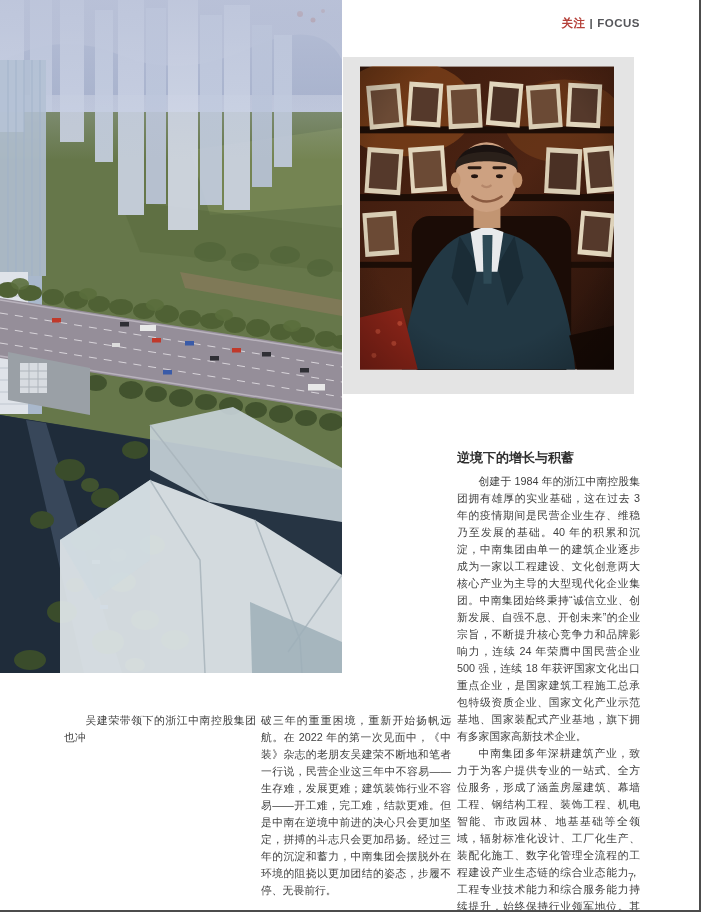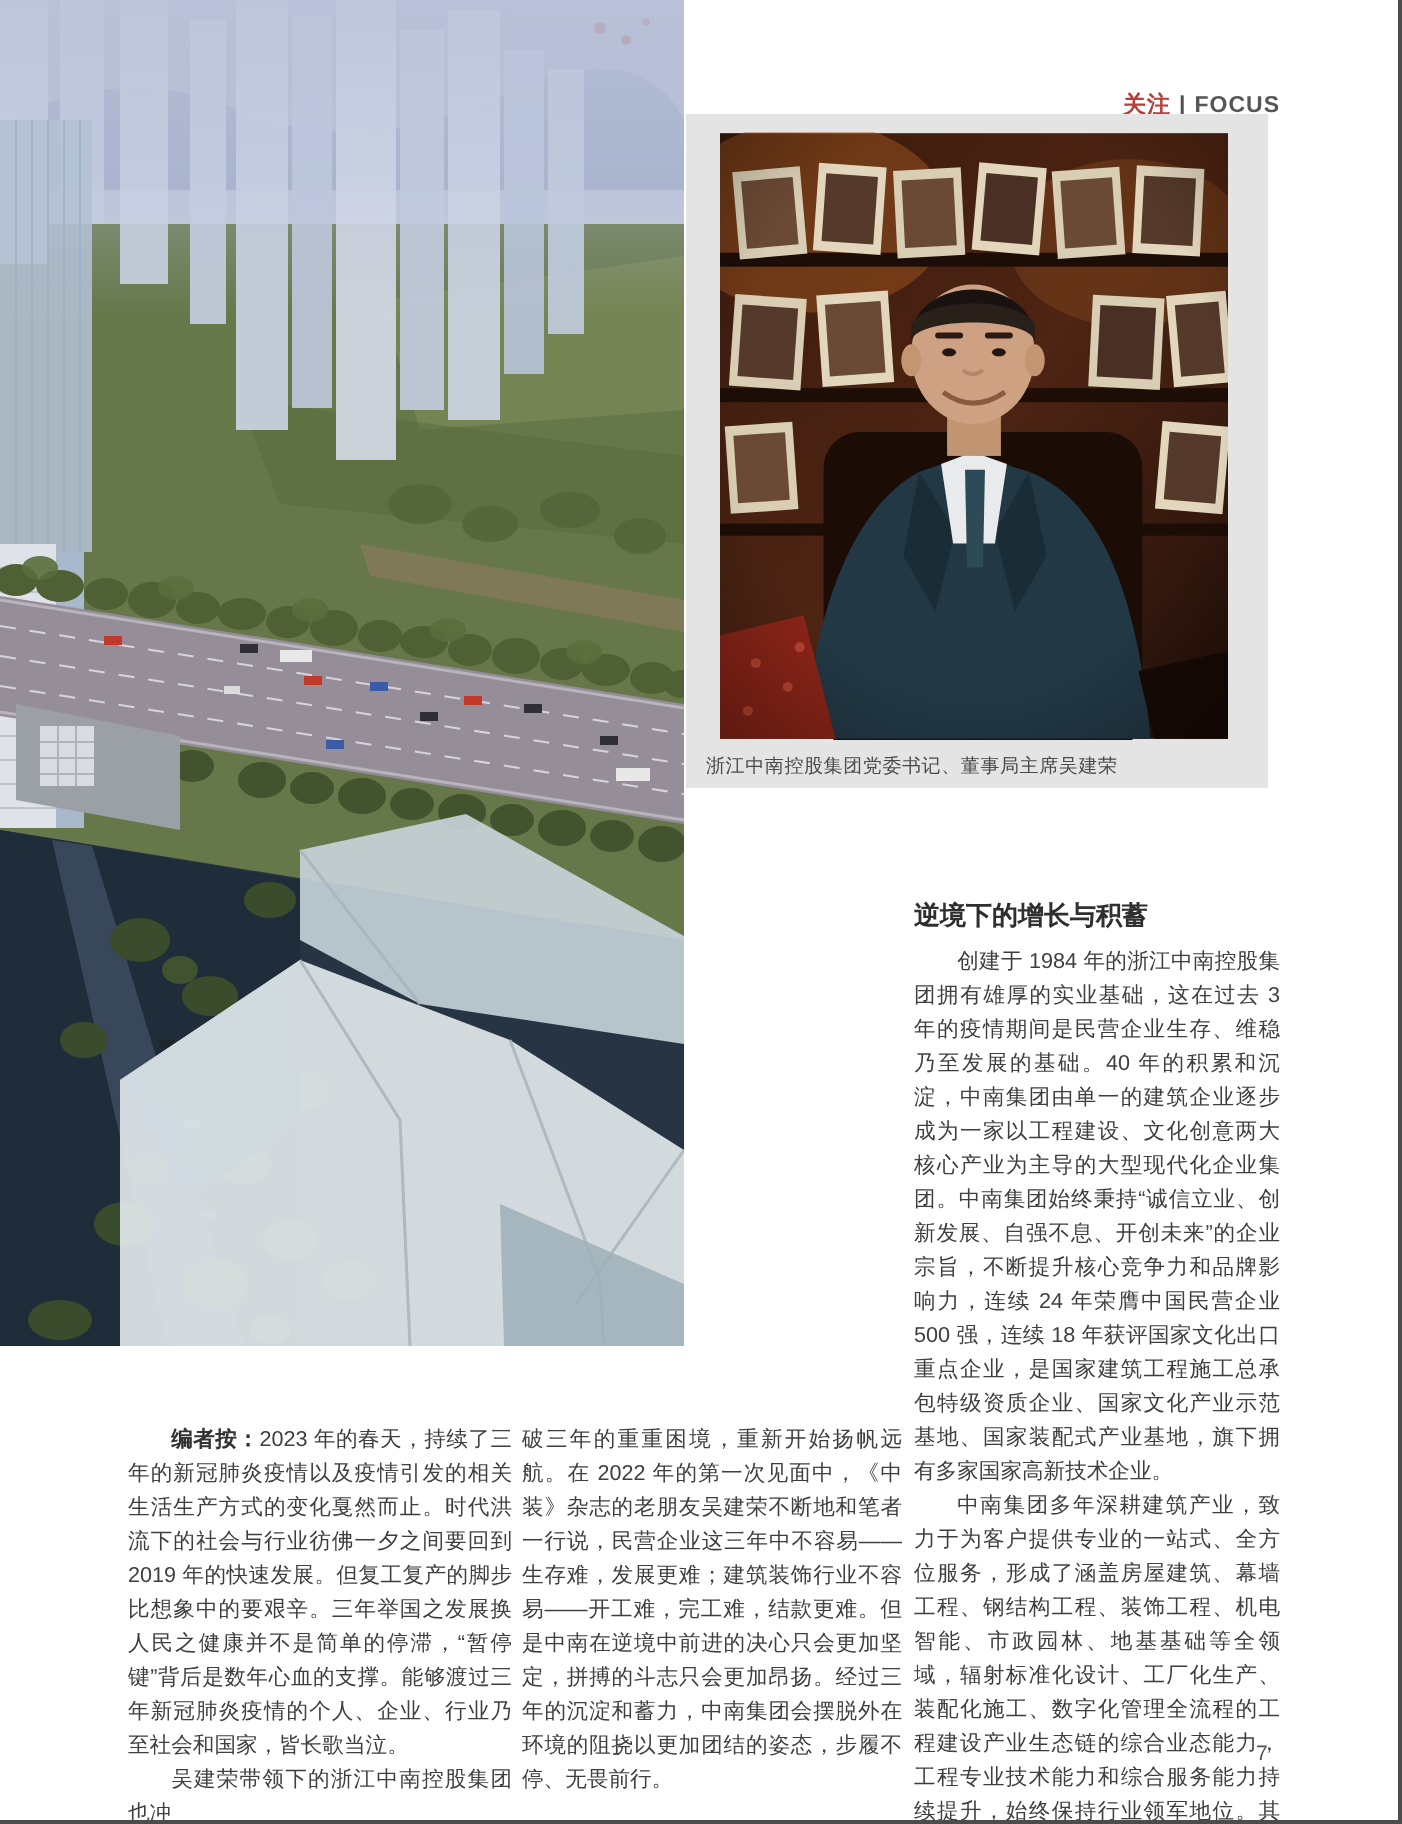--- a/index.html
+++ b/index.html
@@ -6,21 +6,21 @@
   body{
     width:701px;height:912px;position:relative;background:#ffffff;
     font-family:"Liberation Sans","DejaVu Sans",sans-serif;
     overflow:hidden;
   }
   
   .edge-right{position:absolute;top:0;right:0;width:2px;height:912px;background:#4c4c4c;}
   .edge-bottom{position:absolute;left:0;bottom:0;width:701px;height:2px;background:#4c4c4c;}
 
   
-  .focus-header{position:absolute;top:45px;right:61px;font-size:11.5px;font-weight:bold;letter-spacing:.5px;}
+  .focus-header{position:absolute;top:16px;right:61px;font-size:11.5px;font-weight:bold;letter-spacing:.5px;}
   .focus-cn{color:#b5413a;}
   .focus-sep{color:#4e4f52;margin:0 4px;}
   .focus-en{color:#55565a;}
 
   
   .hero{position:absolute;left:0;top:0;width:342px;height:673px;overflow:hidden;}
 
   
   .portrait-panel{position:absolute;left:343px;top:57px;width:291px;height:337px;background:#e4e4e4;}
   .portrait-photo{position:absolute;left:17px;top:9px;width:254px;height:304px;overflow:hidden;}
@@ -326,25 +326,23 @@
 
       <polygon points="0,252 42,242 58,304 0,304" fill="#8a2418"></polygon>
       <circle cx="18" cy="266" r="2.5" fill="#b5432f"></circle>
         <circle cx="34" cy="278" r="2.5" fill="#b5432f"></circle>
       <circle cx="14" cy="290" r="2.5" fill="#b5432f"></circle>
         <circle cx="40" cy="258" r="2.5" fill="#b5432f"></circle>
       <polygon points="210,270 255,260 255,304 218,304" fill="#170a05"></polygon>
       <rect width="255" height="304" fill="url(#vig)"></rect>
     </svg>
   </div>
-  <div class="portrait-caption">浙江中南控股集团党委书记、董事局主席吴建荣</div>
 </div>
 
 <div class="col col-left">
-  <p><span class="lead-bold">编者按：</span><span>2023 年的春天，持续了三年的新冠肺炎疫情以及疫情引发的相关生活生产方式的变化戛然而止。时代洪流下的社会与行业彷佛一夕之间要回到 2019 年的快速发展。但复工复产的脚步比想象中的要艰辛。三年举国之发展换人民之健康并不是简单的停滞，“暂停键”背后是数年心血的支撑。能够渡过三年新冠肺炎疫情的个人、企业、行业乃至社会和国家，皆长歌当泣。</span></p>
   <p>吴建荣带领下的浙江中南控股集团也冲</p>
 </div>
 
 <div class="col col-mid">
   <p class="noindent">破三年的重重困境，重新开始扬帆远航。在 2022 年的第一次见面中，《中装》杂志的老朋友吴建荣不断地和笔者一行说，民营企业这三年中不容易——生存难，发展更难；建筑装饰行业不容易——开工难，完工难，结款更难。但是中南在逆境中前进的决心只会更加坚定，拼搏的斗志只会更加昂扬。经过三年的沉淀和蓄力，中南集团会摆脱外在环境的阻挠以更加团结的姿态，步履不停、无畏前行。</p>
 </div>
 
 <div class="col col-right">
   <div class="col-heading">逆境下的增长与积蓄</div>
   <p>创建于 1984 年的浙江中南控股集团拥有雄厚的实业基础，这在过去 3 年的疫情期间是民营企业生存、维稳乃至发展的基础。40 年的积累和沉淀，中南集团由单一的建筑企业逐步成为一家以工程建设、文化创意两大核心产业为主导的大型现代化企业集团。中南集团始终秉持“诚信立业、创新发展、自强不息、开创未来”的企业宗旨，不断提升核心竞争力和品牌影响力，连续 24 年荣膺中国民营企业 500 强，连续 18 年获评国家文化出口重点企业，是国家建筑工程施工总承包特级资质企业、国家文化产业示范基地、国家装配式产业基地，旗下拥有多家国家高新技术企业。</p>

